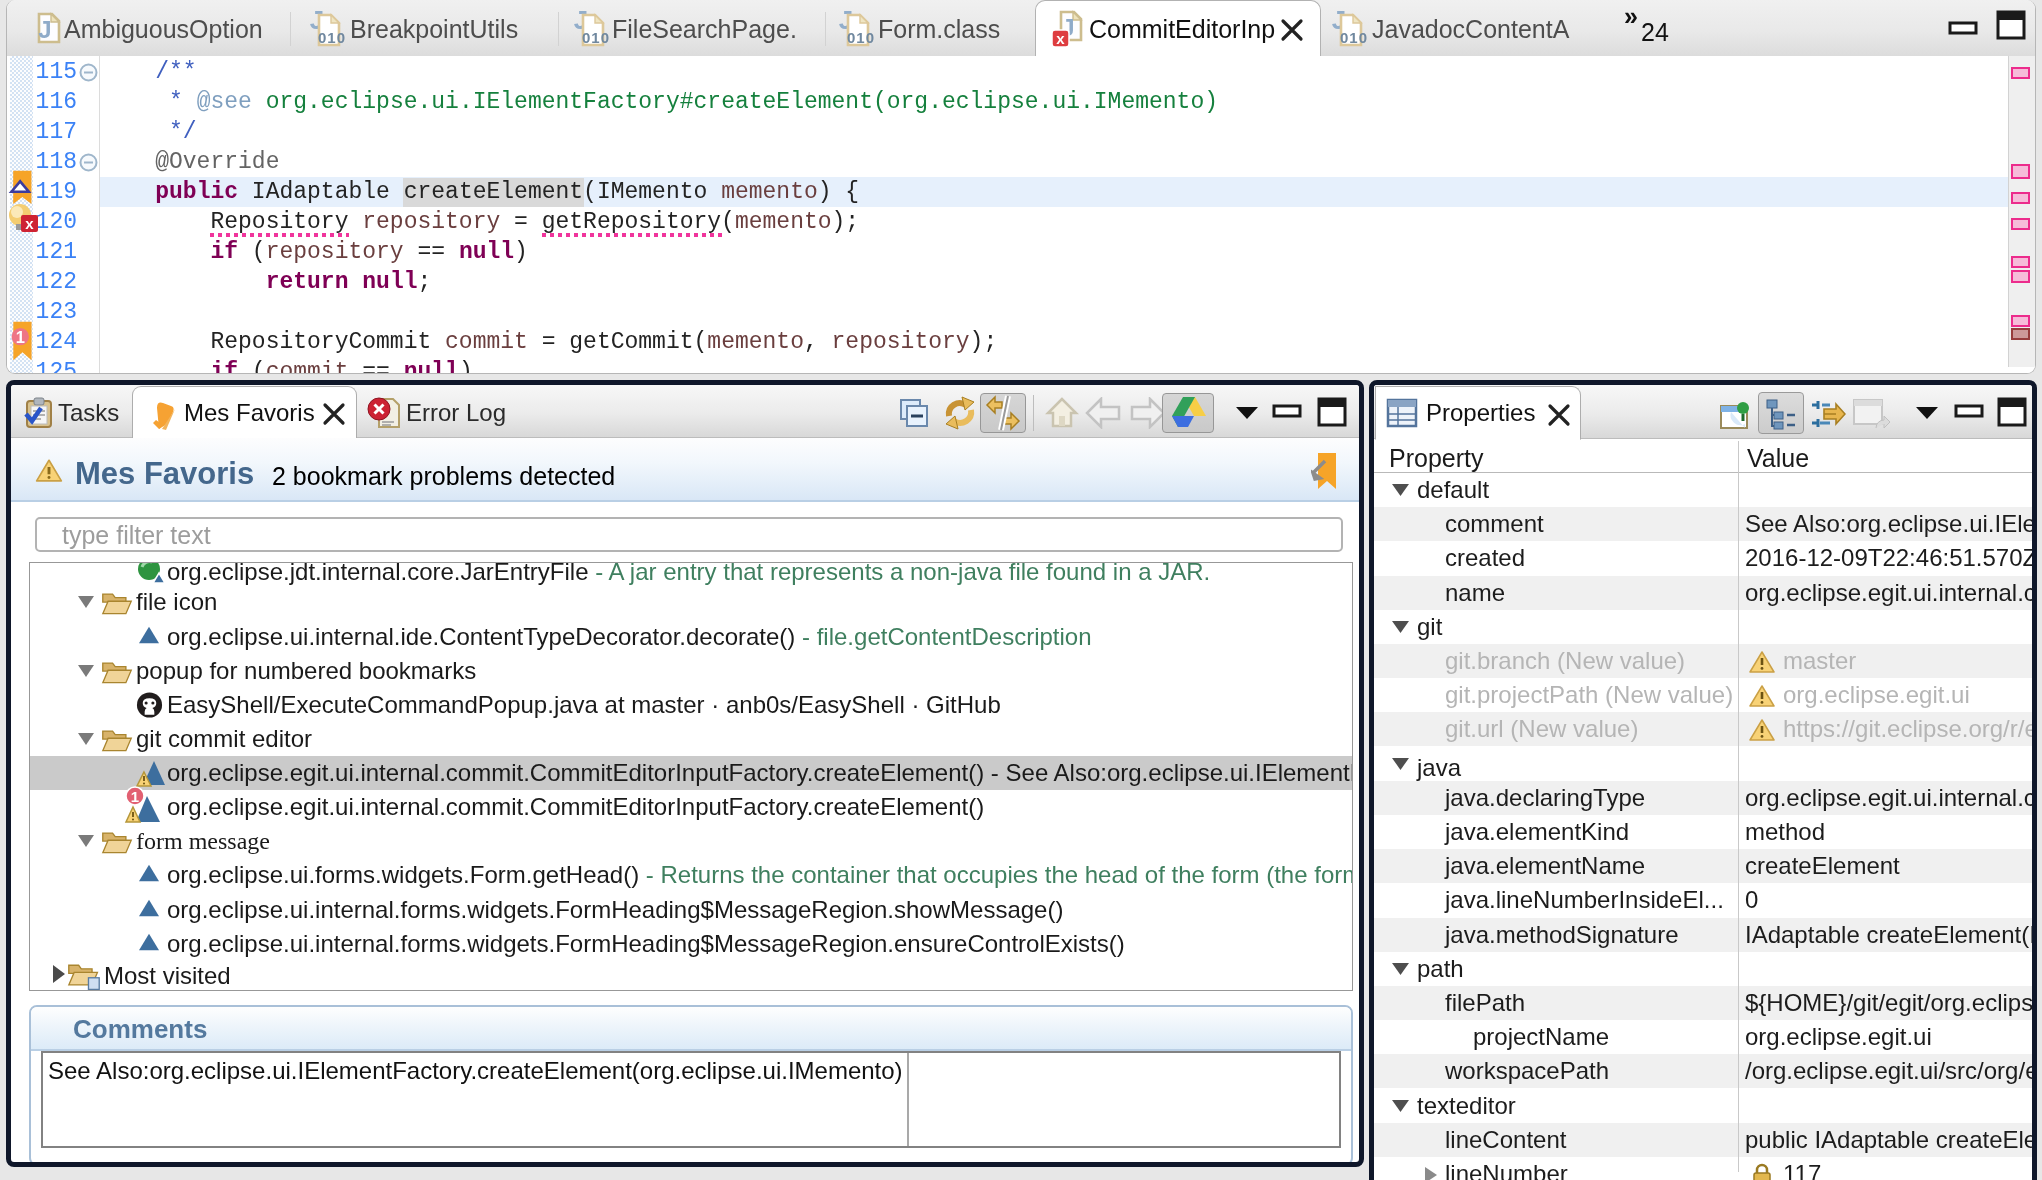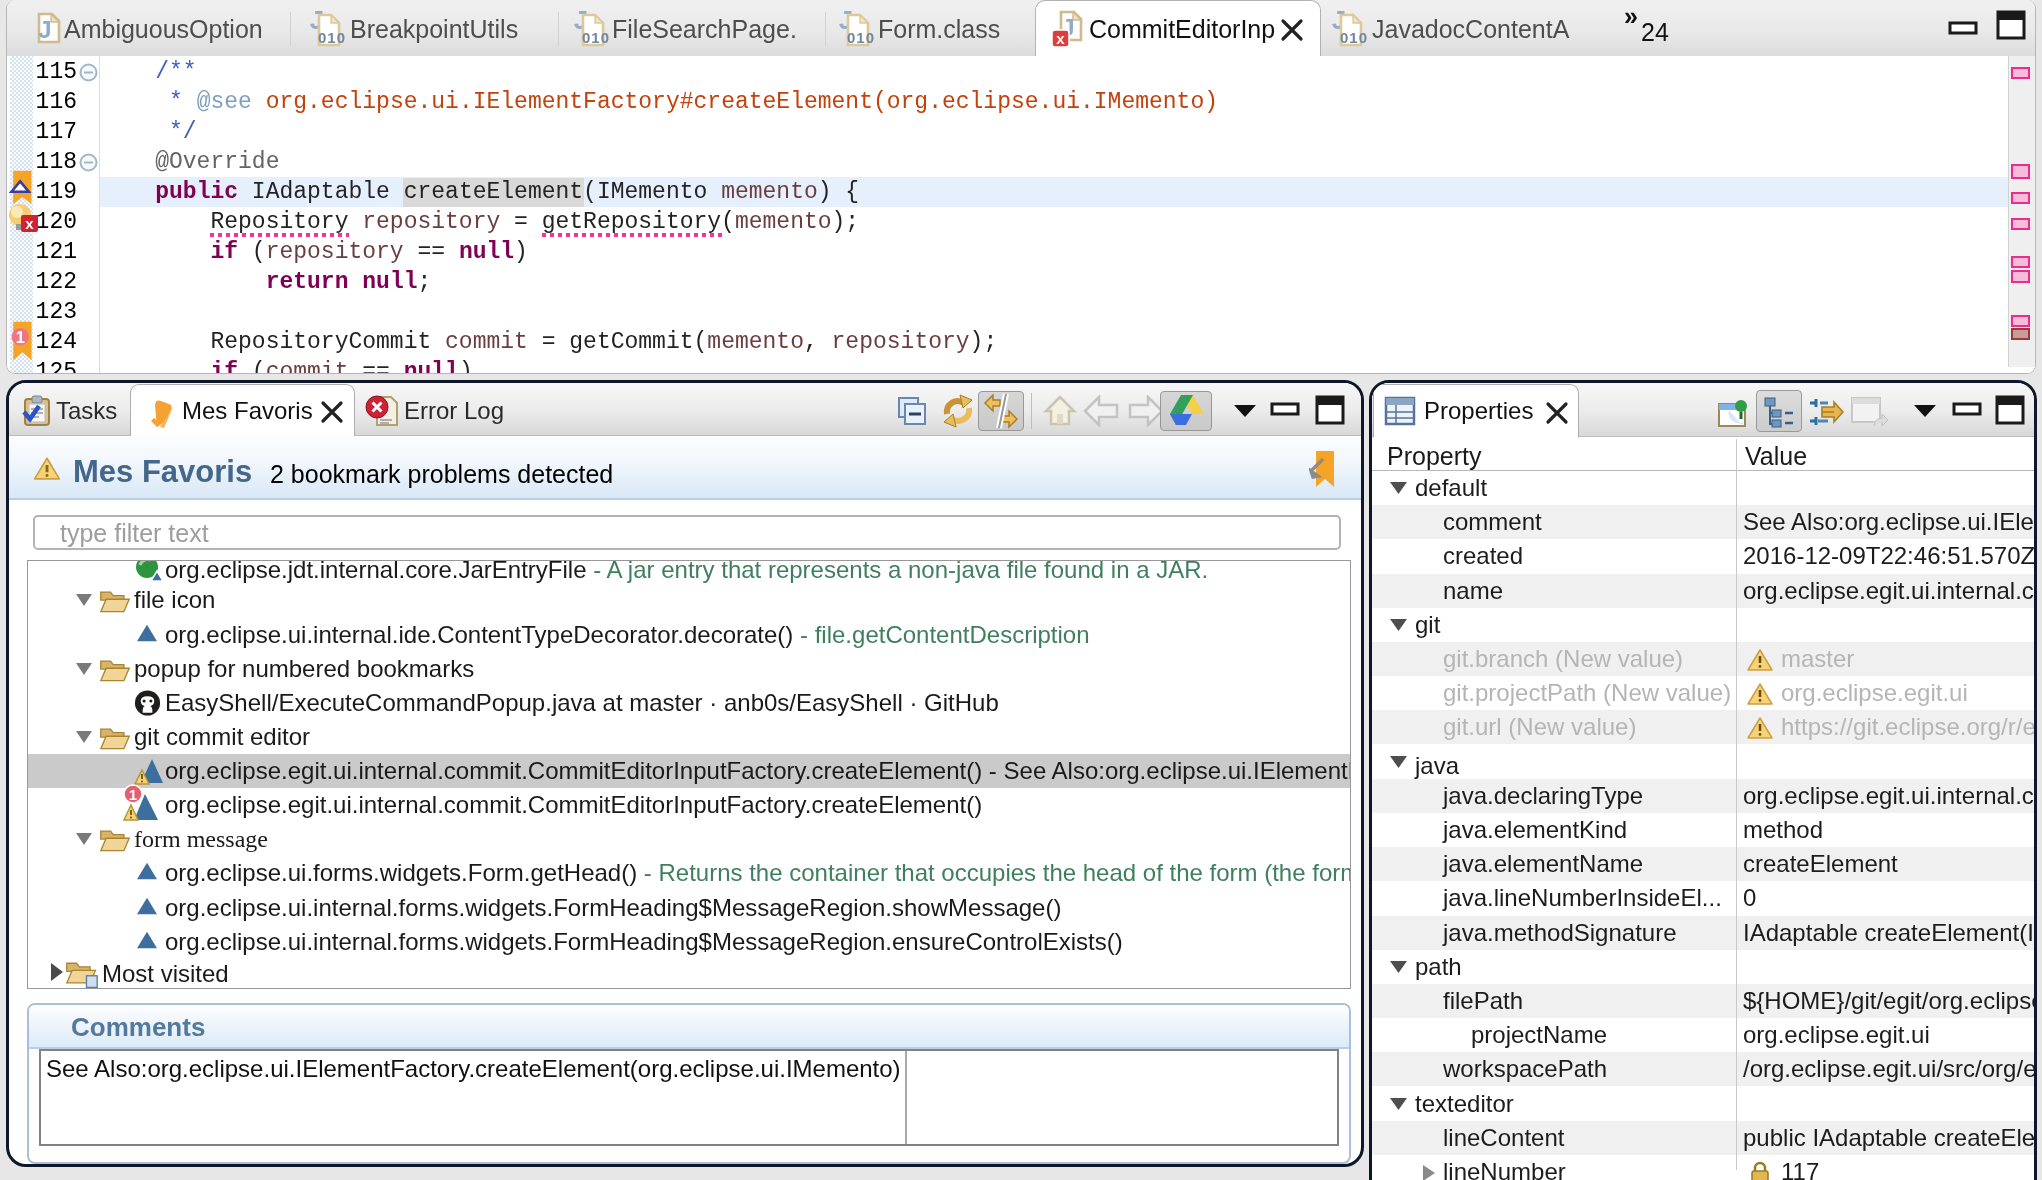--- a/index.html
+++ b/index.html
@@ -14,21 +14,21 @@
     border:1px solid #b6b6b6; border-top:none; border-radius:9px 9px 9px 9px; overflow:hidden; }
   #etabbar { left:0; top:0; width:2030px; height:56px;
     background:linear-gradient(180deg,#f0f0f0 0%,#e9e9e9 55%,#dcdcdc 100%); }
   .etab-sep { top:12px; width:1px; height:34px; background:#d2d2d2; }
   .etablabel { top:14px; font-size:25px; color:#4d4d4d; line-height:30px; }
   #eactivetab { left:1028px; top:0px; width:286px; height:57px; background:#fff;
     border:1px solid #b2b2b2; border-bottom:none; border-radius:10px 10px 0 0; }
   .ecode { left:93px; font-size:23px; line-height:30px; color:#232323; }
 
   
-  .panel { background:#fff; border:3px solid #0f172a; border-radius:20px; overflow:hidden; }
+  .panel { background:#fff; border:5px solid #0f172a; border-radius:8px; overflow:hidden; }
   .ptabbar { background:linear-gradient(180deg,#f7f7f7 0%,#ebebeb 55%,#d8d8d8 100%);
     border-bottom:1px solid #bcbcbc; }
   .ptab-active { background:#fff; border:1px solid #adadad; border-bottom:1px solid #fff;
     border-radius:9px 9px 0 0; }
   .ptablabel { font-size:24px; color:#2a2a2a; }
   .treetxt { font-size:24px; color:#1a1a1a; white-space:pre; }
   .green { color:#3f7f5f; }
   .proplbl { font-size:24px; color:#1c1c1c; }
   .propval { font-size:24px; color:#1c1c1c; white-space:pre; }
   .gray { color:#b5b5b5; }
@@ -111,21 +111,21 @@
       <div class="ab" style="left:92px;top:121px;width:1910px;height:30px;background:#e6f0fc;"></div>
 
       <div class="ab" style="left:396px;top:122px;width:181px;height:29px;background:#d9d9d9;"></div>
 
       <div class="ab" style="left:3px;top:0;width:23px;height:318px;
         background:repeating-conic-gradient(#d3e2f3 0% 25%, #fdfdfe 0% 50%);
         background-size:4px 4px;"></div>
 
       <div class="ab" style="left:92px;top:0;width:1px;height:318px;background:#dcdcdc;"></div>
 
-      <div class="mono ab" style="left:22px;top:1px;font-size:23px;line-height:30px;color:#000000;text-align:right;width:48px;white-space:pre;">115
+      <div class="mono ab" style="left:22px;top:1px;font-size:23px;line-height:30px;color:#3b82f6;text-align:right;width:48px;white-space:pre;">115
 116
 117
 118
 119
 120
 121
 122
 123
 124
 125</div>
@@ -133,21 +133,21 @@
       <svg class="ab" style="left:72px;top:7px;" width="19" height="19" viewBox="0 0 19 19">
         <circle cx="9.5" cy="9.5" r="8" fill="#f7fafd" stroke="#9fb6cb" stroke-width="2"></circle>
         <path d="M5 9.5 h9" stroke="#9fb6cb" stroke-width="2"></path>
       </svg>
       <svg class="ab" style="left:72px;top:97px;" width="19" height="19" viewBox="0 0 19 19">
         <circle cx="9.5" cy="9.5" r="8" fill="#f7fafd" stroke="#9fb6cb" stroke-width="2"></circle>
         <path d="M5 9.5 h9" stroke="#9fb6cb" stroke-width="2"></path>
       </svg>
 
       <div class="ecode mono ab nowrap" style="top:1px;"><span style="color:#3f5fbf">    /**</span>
-<span style="color:#3f5fbf">     * <span style="color:#7f9fbf">@see</span> <span style="color:#c2410c">org.eclipse.ui.IElementFactory#createElement(org.eclipse.ui.IMemento)</span></span>
+<span style="color:#3f5fbf">     * <span style="color:#7f9fbf">@see</span> <span style="color:#15803d">org.eclipse.ui.IElementFactory#createElement(org.eclipse.ui.IMemento)</span></span>
 <span style="color:#3f5fbf">     */</span>
 <span style="color:#646464">    @Override</span>
 <span>    <b style="color:#7f0055;font-weight:bold">public</b> IAdaptable createElement(IMemento <span style="color:#6a3e3e">memento</span>) {</span>
 <span>        Repository <span style="color:#6a3e3e">repository</span> = getRepository(<span style="color:#6a3e3e">memento</span>);</span>
 <span>        <b style="color:#7f0055">if</b> (<span style="color:#6a3e3e">repository</span> == <b style="color:#7f0055">null</b>)</span>
 <span>            <b style="color:#7f0055">return</b> <b style="color:#7f0055">null</b>;</span>
 <span> </span>
 <span>        RepositoryCommit <span style="color:#6a3e3e">commit</span> = getCommit(<span style="color:#6a3e3e">memento</span>, <span style="color:#6a3e3e">repository</span>);</span>
 <span>        <b style="color:#7f0055">if</b> (<span style="color:#6a3e3e">commit</span> == <b style="color:#7f0055">null</b>)</span></div>
 

